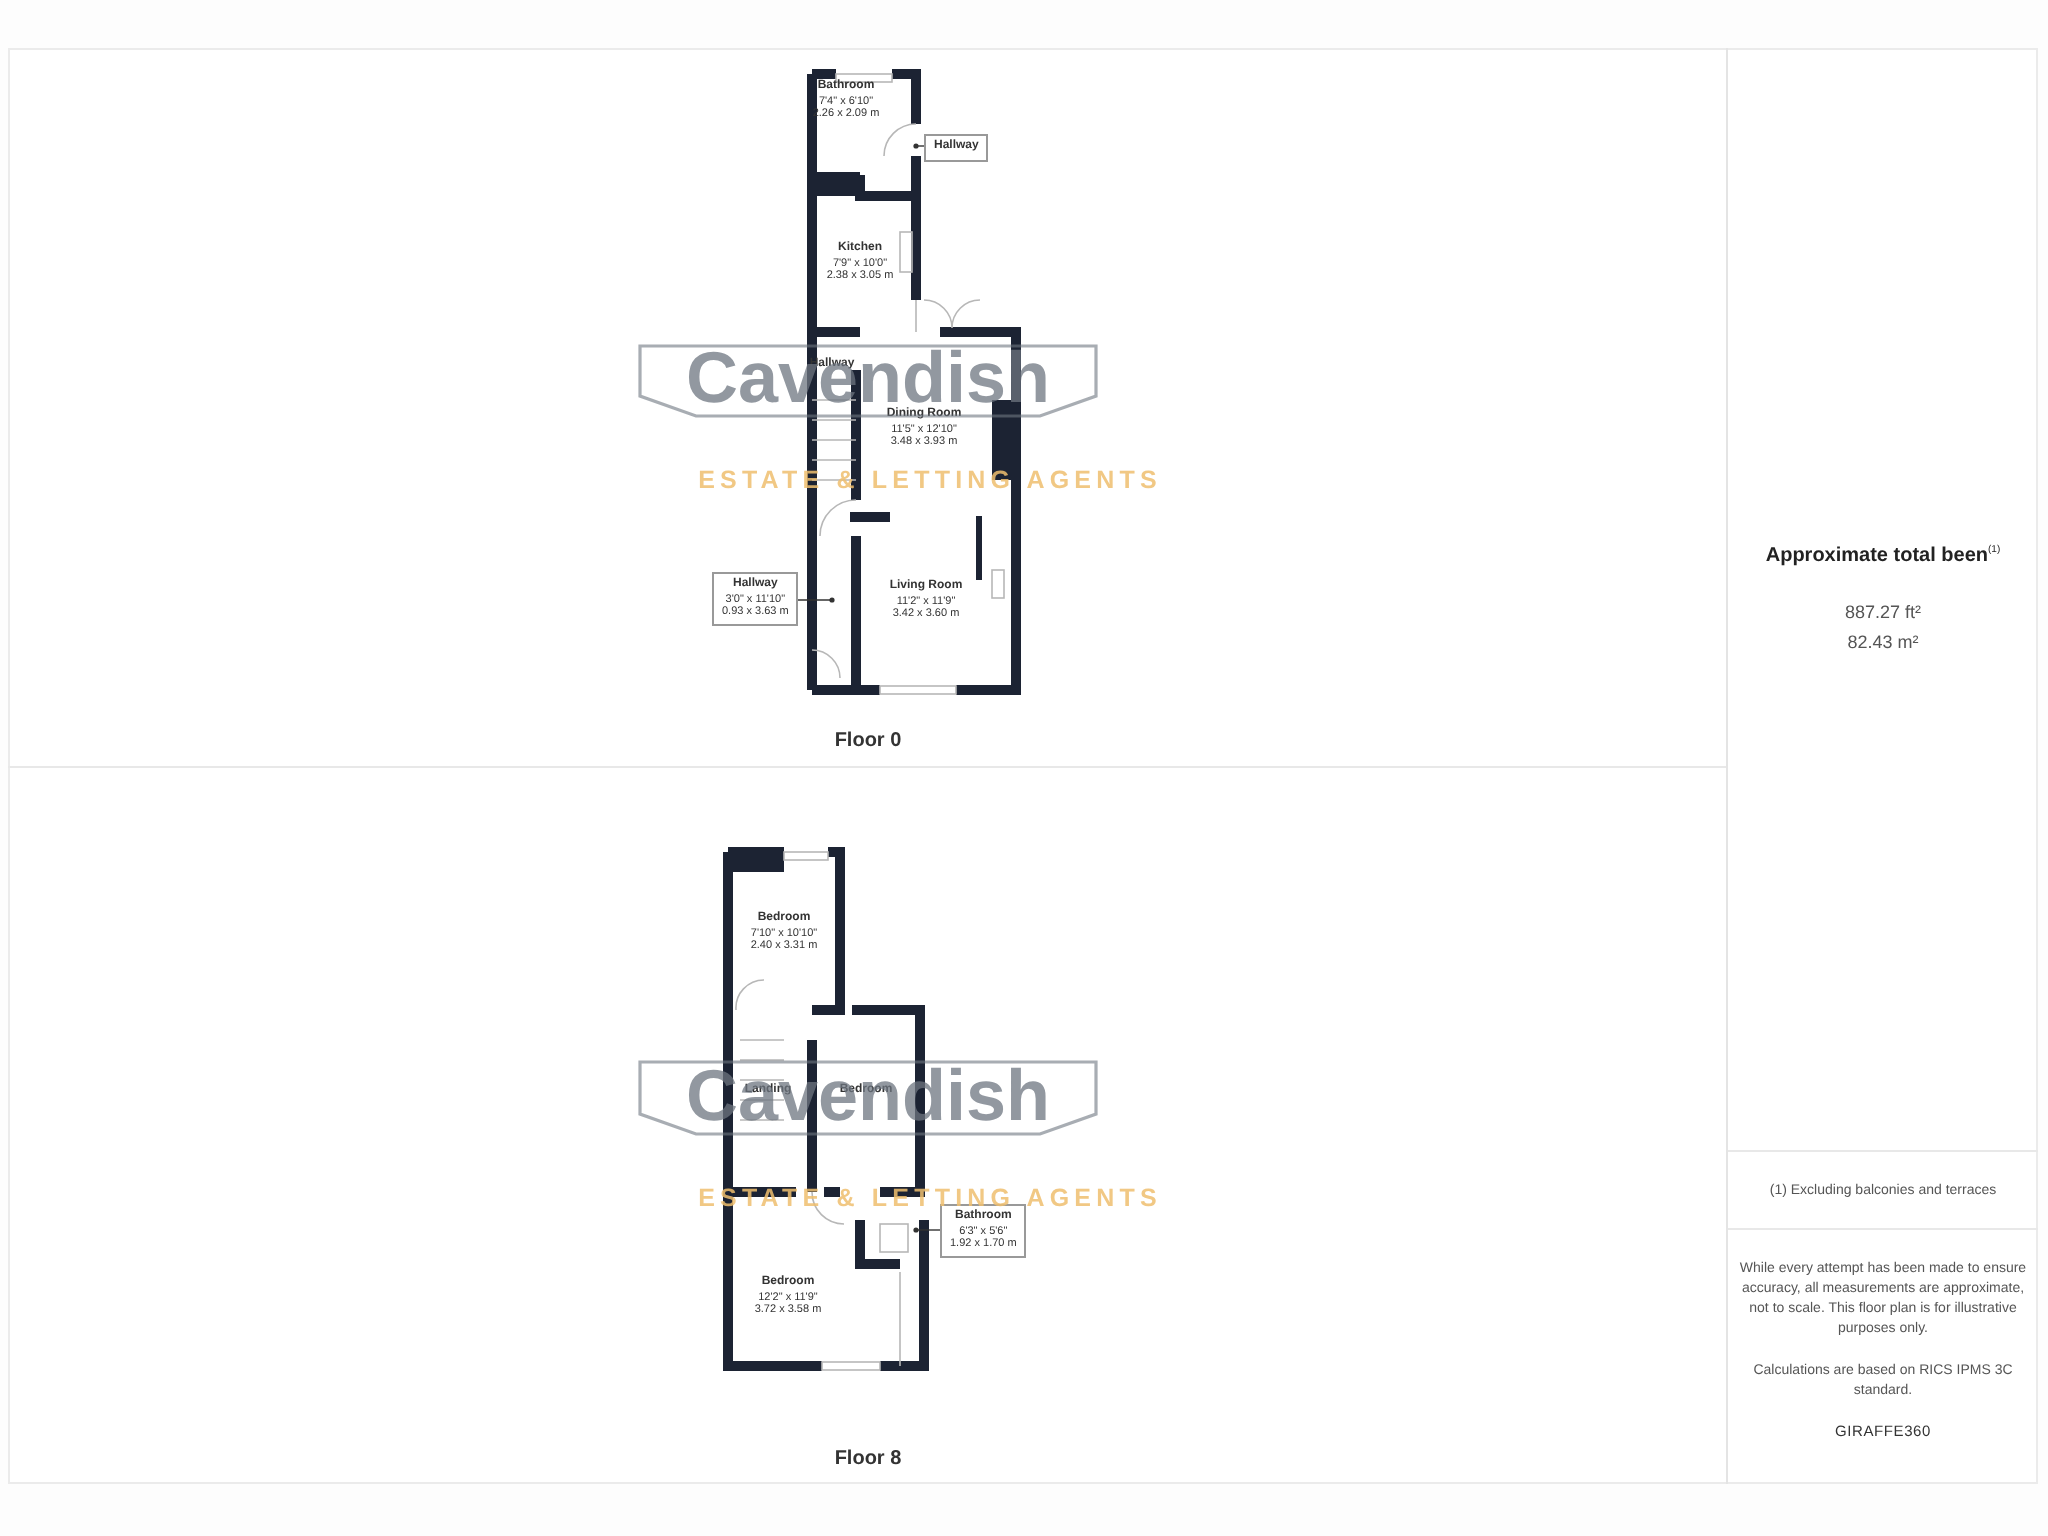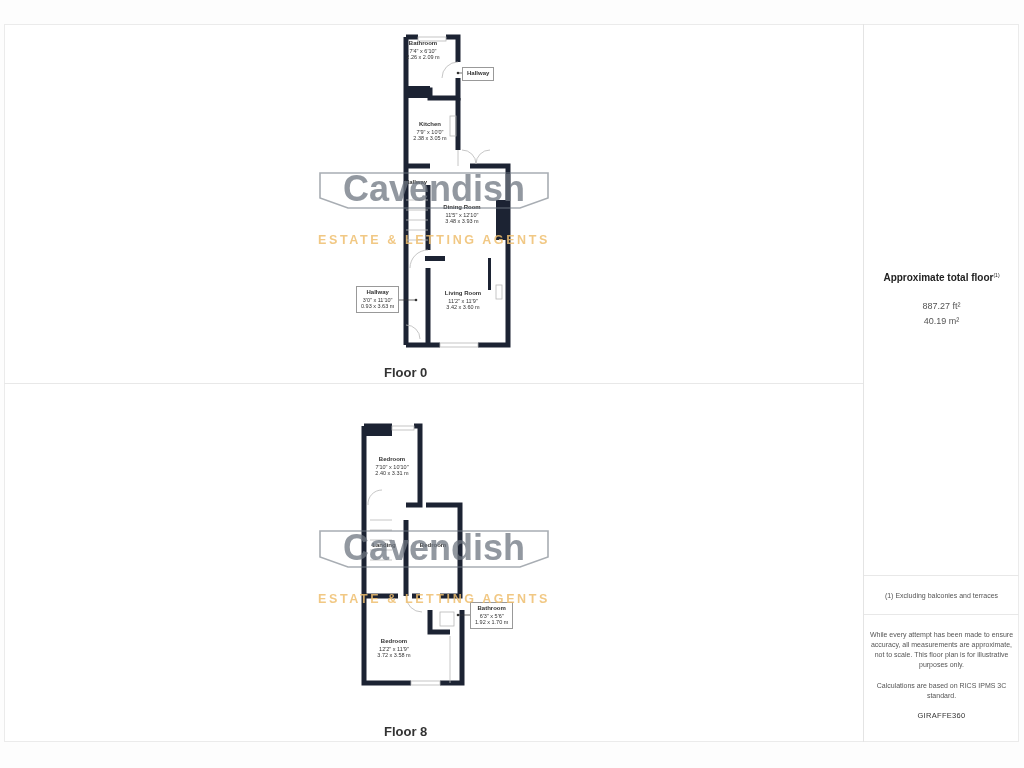--- a/index.html
+++ b/index.html
@@ -2,29 +2,29 @@
 <html><head>
 <meta charset="utf-8">
 <style>
   html,body{margin:0;padding:0;background:#fdfdfd;}
   body{width:1024px;height:768px;position:relative;overflow:hidden;font-family:"Liberation Sans",sans-serif;color:#222;}
   .frame{position:absolute;left:4px;top:24px;width:1015px;height:718px;border:1px solid #ebebeb;background:#fff;box-sizing:border-box;}
   .vdiv{position:absolute;left:863px;top:24px;width:1px;height:718px;background:#e4e4e4;}
   .hdiv{position:absolute;left:4px;top:383px;width:859px;height:1px;background:#e8e8e8;}
   .rdiv1{position:absolute;left:864px;top:575px;width:155px;height:1px;background:#e8e8e8;}
   .rdiv2{position:absolute;left:864px;top:614px;width:155px;height:1px;background:#e8e8e8;}
-  .floor-label{position:absolute;font-size:13px;font-weight:bold;color:#333;width:100px;text-align:left;}
+  .floor-label{position:absolute;font-size:10px;font-weight:bold;color:#333;width:100px;text-align:center;}
   .plan{position:absolute;left:0;top:0;}
   .room-label{position:absolute;font-size:5.5px;text-align:center;color:#333;line-height:1.25;white-space:nowrap;transform:translateX(-50%);}
   .room-label .nm{font-weight:bold;font-size:6px;}
   .callout{position:absolute;border:1px solid #999;background:#fff;font-size:5.5px;text-align:center;line-height:1.25;padding:2px 4px;color:#333;white-space:nowrap;}
   .callout .nm{font-weight:bold;font-size:6px;}
   .wm{position:absolute;pointer-events:none;}
   .wm-text{position:absolute;font-size:36px;color:rgba(110,118,128,0.75);font-weight:bold;letter-spacing:0px;transform:translateX(-50%);white-space:nowrap;}
-  .wm-sub{position:absolute;font-size:12.5px;color:rgba(238,190,110,0.85);font-weight:bold;letter-spacing:2.6px;transform:translateX(-50%);white-space:nowrap;}
+  .wm-sub{position:absolute;font-size:12.5px;color:rgba(238,190,110,0.85);font-weight:bold;letter-spacing:2.6px;transform:translateX(-50%);white-space:nowrap;margin-left:31px;}
   .panel-title{position:absolute;left:864px;top:272px;width:155px;text-align:center;font-size:10px;font-weight:bold;color:#222;}
   .panel-title sup{font-size:5px;font-weight:normal;}
   .panel-val{position:absolute;left:864px;width:155px;text-align:center;font-size:9px;color:#555;margin-top:11px;}
   .panel-small{position:absolute;left:866px;width:151px;text-align:center;font-size:7px;color:#555;line-height:1.45;}
   .brand{position:absolute;left:864px;top:711px;width:155px;text-align:center;font-size:7.5px;font-weight:normal;color:#333;letter-spacing:0.3px;}
 </style>
 </head>
 <body>
 
 <div class="frame"></div>
@@ -156,20 +156,20 @@
 </svg>
 <div class="wm-text" style="left:434px;top:168px;">Cavendish</div>
 <div class="wm-sub" style="left:434px;top:233px;">ESTATE &amp; LETTING AGENTS</div>
 <div class="wm-text" style="left:434px;top:527px;">Cavendish</div>
 <div class="wm-sub" style="left:434px;top:592px;">ESTATE &amp; LETTING AGENTS</div>
 
 <div class="floor-label" style="left:384px;top:365px;">Floor 0</div>
 <div class="floor-label" style="left:384px;top:724px;">Floor 8</div>
 
 <div class="panel-title">
-  <span>Approximate total floor</span><sup>(1)</sup>
+  <span>Approximate total been</span><sup>(1)</sup>
 </div>
 <div class="panel-val" style="top:290px;">887.27 ft²</div>
-<div class="panel-val" style="top:305px;">40.19 m²</div>
+<div class="panel-val" style="top:305px;">82.43 m²</div>
 <div class="panel-small" style="top:591px;">(1) Excluding balconies and terraces</div>
 <div class="panel-small" style="top:630px;">While every attempt has been made to ensure accuracy, all measurements are approximate, not to scale. This floor plan is for illustrative purposes only.</div>
 <div class="panel-small" style="top:681px;">Calculations are based on RICS IPMS 3C standard.</div>
 <div class="brand">GIRAFFE360</div>
 
 </body></html>

